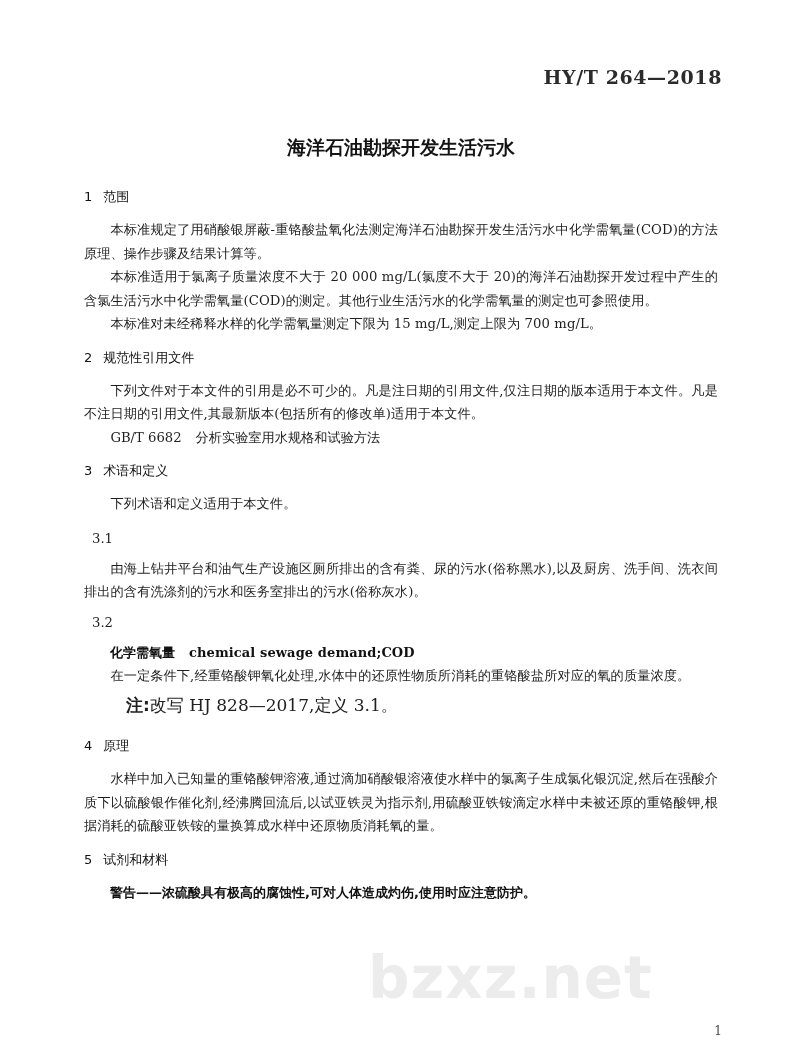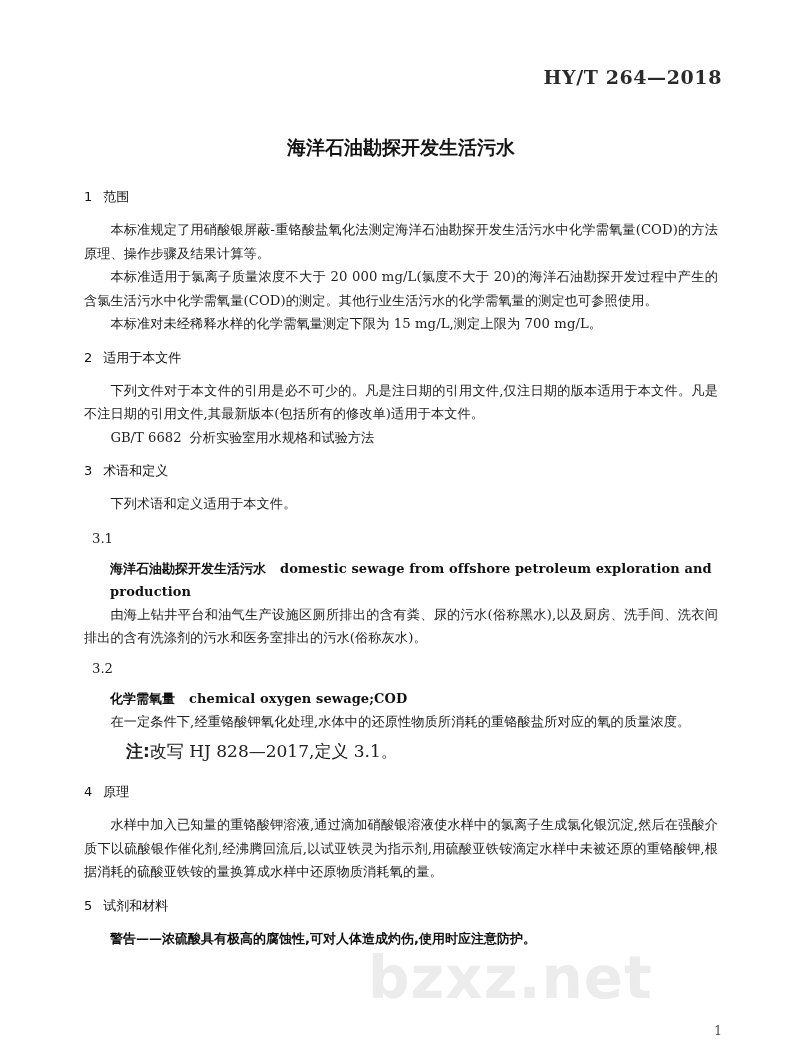--- a/index.html
+++ b/index.html
@@ -93,21 +93,21 @@
 
   
   p.ref {
     font-family: "DejaVu Serif", "Liberation Serif", serif;
     font-size: 13.2px;
     line-height: 23.5px;
     margin: 0;
     text-indent: 2em;
     color: #1e1e1e;
   }
-  p.ref .refcode { margin-right: 8px; }
+  p.ref .refcode { margin-right: 14px; }
 
   
   .term-num {
     font-family: "DejaVu Serif", "Liberation Serif", serif;
     font-size: 13.2px;
     line-height: 21px;
     color: #1e1e1e;
     margin: 8px;
   }
   
@@ -187,47 +187,44 @@
       <span class="num">1</span><span>范围</span>
     </div>
     <div class="sp-h-after"></div>
     <p class="body">本标准规定了用硝酸银屏蔽-重铬酸盐氧化法测定海洋石油勘探开发生活污水中化学需氧量(COD)的方法原理、操作步骤及结果计算等。</p>
     <p class="body">本标准适用于氯离子质量浓度不大于 20 000 mg/L(氯度不大于 20)的海洋石油勘探开发过程中产生的含氯生活污水中化学需氧量(COD)的测定。其他行业生活污水的化学需氧量的测定也可参照使用。</p>
     <p class="body">本标准对未经稀释水样的化学需氧量测定下限为 15 mg/L,测定上限为 700 mg/L。</p>
 
     <div class="sp-h-before"></div>
 
     <div class="clause">
-      <span class="num">2</span><span>适用于本文件</span>
+      <span class="num">2</span><span>规范性引用文件</span>
     </div>
     <div class="sp-h-after"></div>
     <p class="body">下列文件对于本文件的引用是必不可少的。凡是注日期的引用文件,仅注日期的版本适用于本文件。凡是不注日期的引用文件,其最新版本(包括所有的修改单)适用于本文件。</p>
     <p class="ref">
       <span class="refcode">GB/T 6682</span><span>分析实验室用水规格和试验方法</span>
     </p>
 
     <div class="sp-h-before"></div>
 
     <div class="clause">
       <span class="num">3</span><span>术语和定义</span>
     </div>
     <div class="sp-h-after"></div>
     <p class="body">下列术语和定义适用于本文件。</p>
 
     <div class="sp-small"></div>
 
     <p class="term-num">3.1</p>
-    <p class="term-line">
-      <span>海洋石油勘探开发生活污水</span><span class="en">domestic sewage from offshore petroleum exploration and production</span>
-    </p>
     <p class="body">由海上钻井平台和油气生产设施区厕所排出的含有粪、尿的污水(俗称黑水),以及厨房、洗手间、洗衣间排出的含有洗涤剂的污水和医务室排出的污水(俗称灰水)。</p>
 
     <p class="term-num">3.2</p>
     <p class="term-line">
-      <span>化学需氧量</span><span class="en">chemical oxygen sewage;COD</span>
+      <span>化学需氧量</span><span class="en">chemical sewage demand;COD</span>
     </p>
     <p class="body">在一定条件下,经重铬酸钾氧化处理,水体中的还原性物质所消耗的重铬酸盐所对应的氧的质量浓度。</p>
     <p class="note">
       <span class="note-label">注:</span><span>改写 HJ 828—2017,定义 3.1。</span>
     </p>
 
     <div class="sp-h-before"></div>
 
     <div class="clause">
       <span class="num">4</span><span>原理</span>

